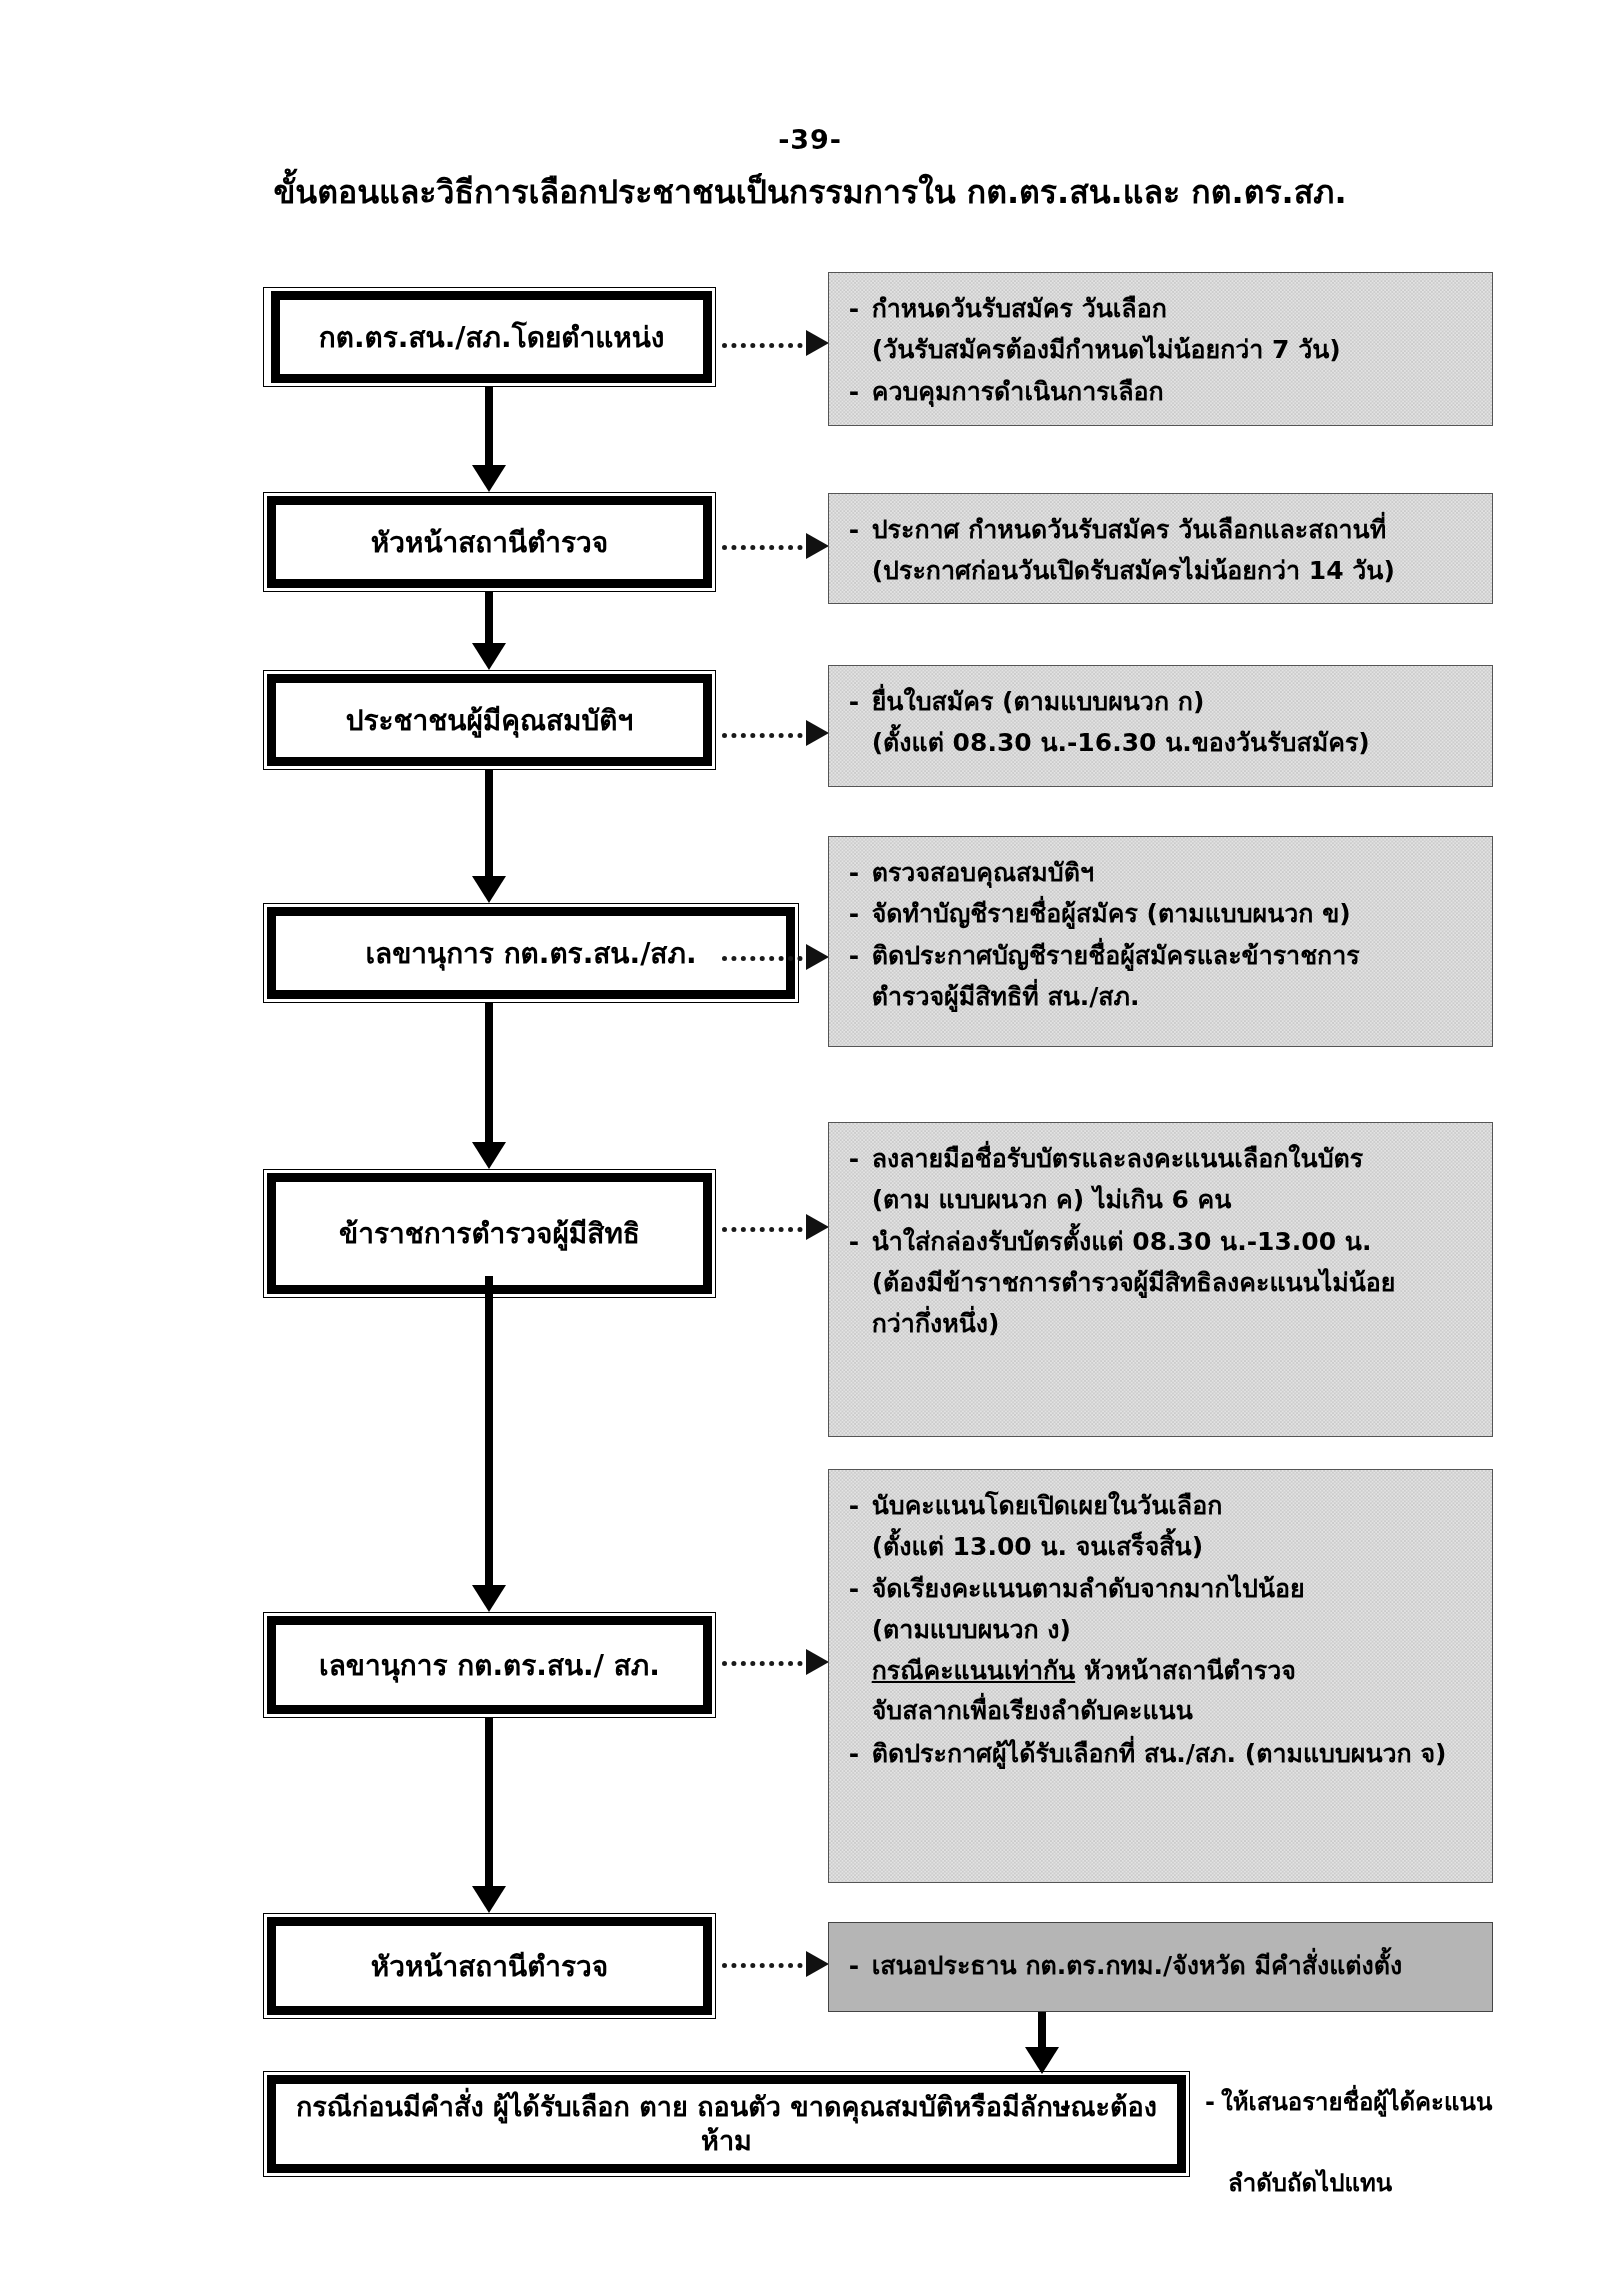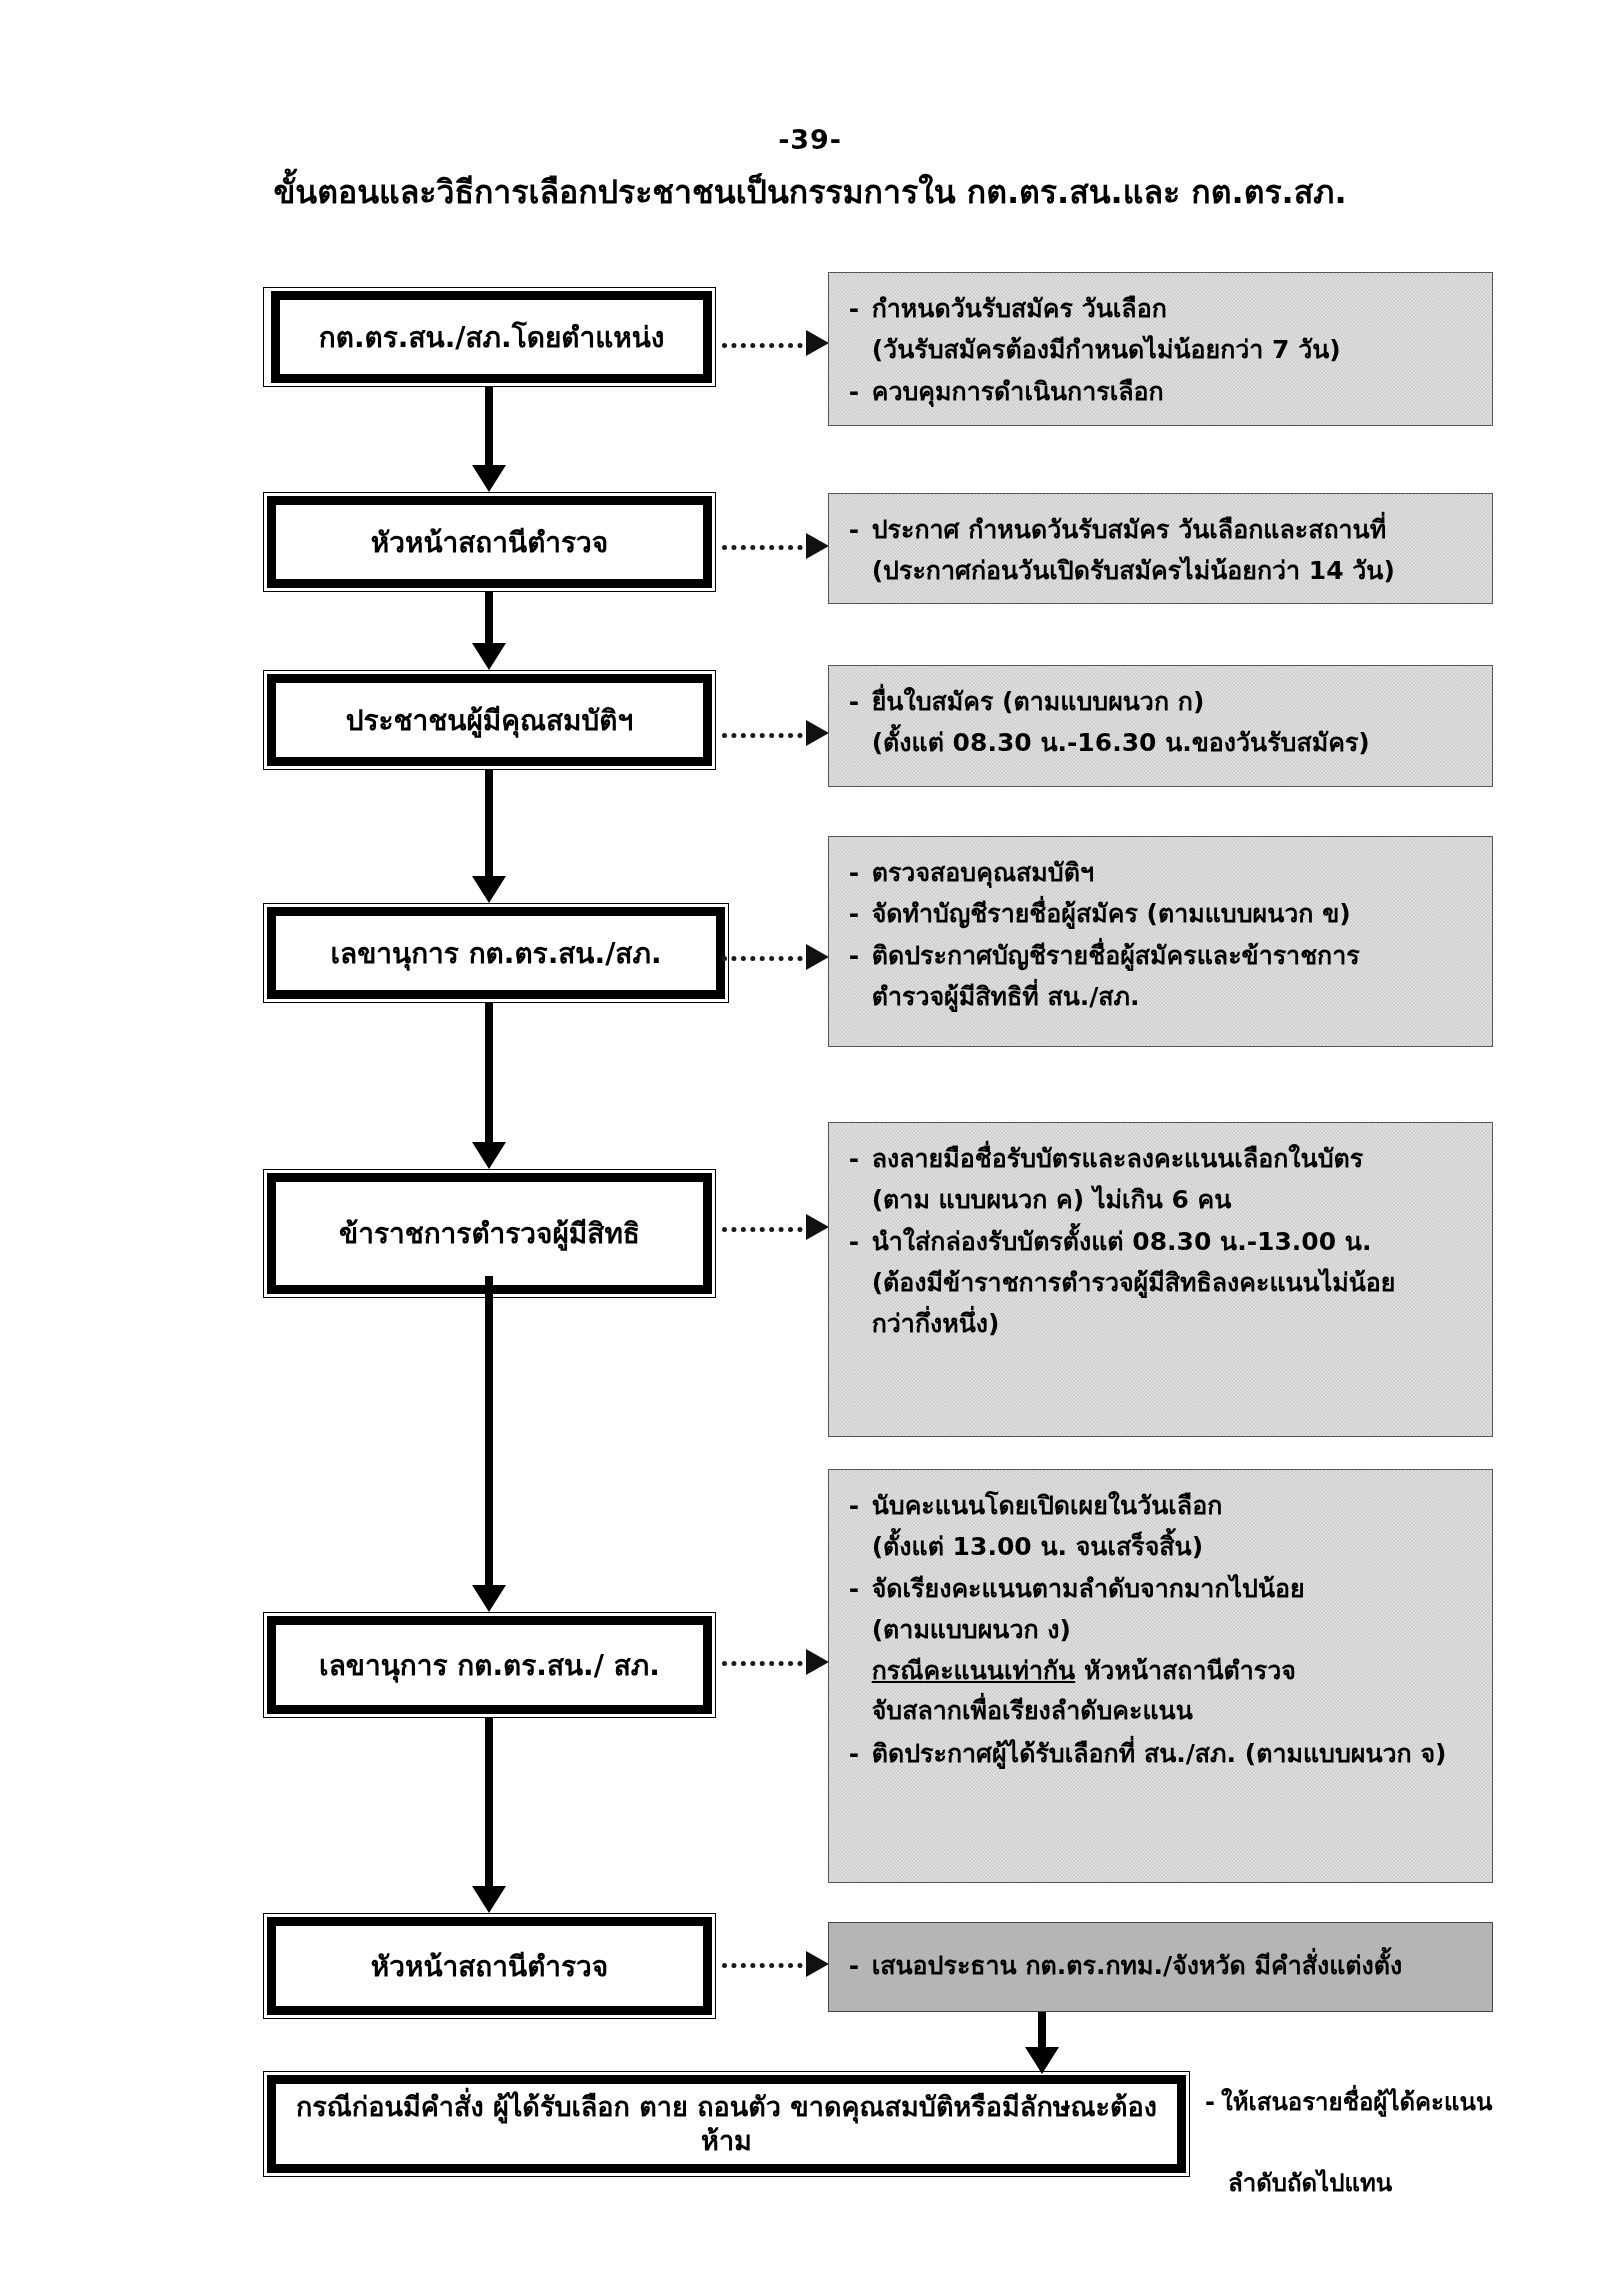--- a/index.html
+++ b/index.html
@@ -113,21 +113,21 @@
     <div class="node-label">หัวหน้าสถานีตำรวจ</div>
   </div>
 </div>
 
 <div class="node" style="left:263px;top:670px;width:453px;height:100px;">
   <div class="node-inner">
     <div class="node-label">ประชาชนผู้มีคุณสมบัติฯ</div>
   </div>
 </div>
 
-<div class="node" style="left:263px;top:903px;width:466px;height:100px;">
+<div class="node" style="left:263px;top:903px;width:536px;height:100px;">
   <div class="node-inner">
     <div class="node-label">เลขานุการ กต.ตร.สน./สภ.</div>
   </div>
 </div>
 
 <div class="node" style="left:263px;top:1169px;width:453px;height:129px;">
   <div class="node-inner">
     <div class="node-label">ข้าราชการตำรวจผู้มีสิทธิ</div>
   </div>
 </div>

